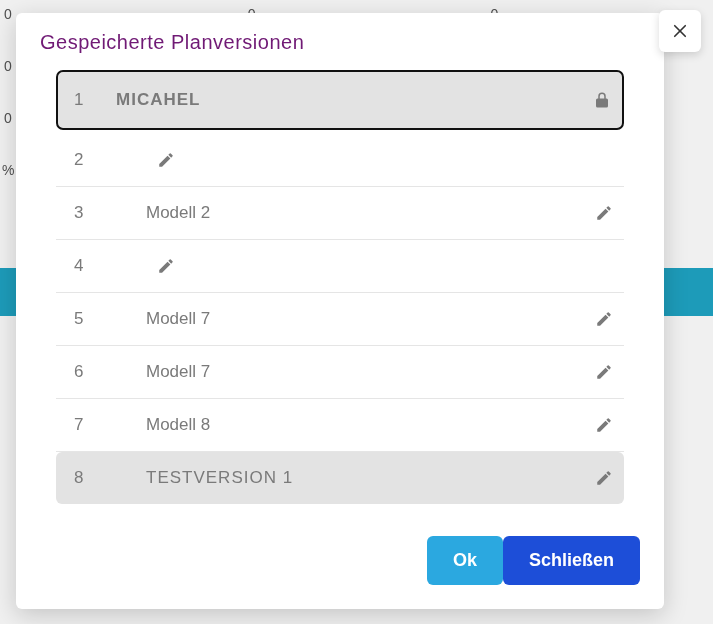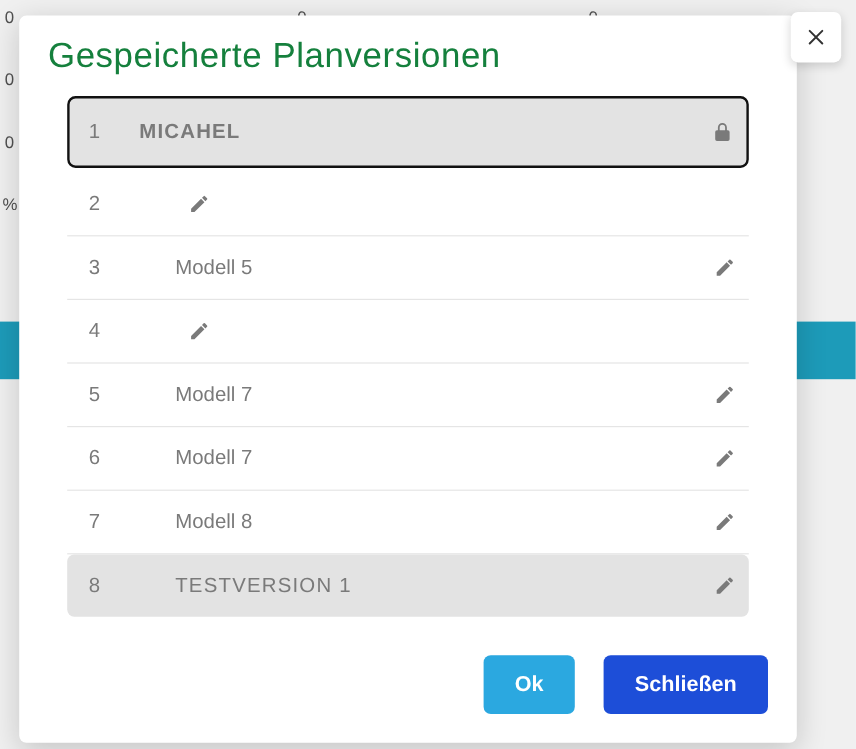--- a/index.html
+++ b/index.html
@@ -56,22 +56,22 @@
     position: absolute;
     top: 13px;
     left: 16px;
     width: 648px;
     background: #fff;
     border-radius: 6px;
     box-shadow: 0 6px 25px rgba(0,0,0,0.18);
     padding-bottom: 20px;
   }
   .dialog-title {
-    color: #15803d;
-    font-size: 29px;
+    color: #701a75;
+    font-size: 20px;
     font-weight: 500;
     letter-spacing: 0.5px;
     padding: 18px 24px 16px 24px;
   }
   .list {
     padding: 0 40px;
   }
   .row {
     display: flex;
     align-items: center;
@@ -108,21 +108,21 @@
   .row.selected .num { padding-left: 16px; width: 88px; }
   .row.selected .label { padding-left: 0; font-weight: 700; }
   .row.highlight {
     background: #e3e3e3;
     border-radius: 6px;
     letter-spacing: 1px;
   }
   .footer {
     display: flex;
     justify-content: flex-end;
-    gap: 24px;
+    gap: 0;
     padding: 32px 24px 4px 24px;
   }
   .btn {
     border: none;
     border-radius: 6px;
     font-size: 18px;
     font-weight: 600;
     padding: 14px 26px;
     cursor: pointer;
     color: #fff;
@@ -169,21 +169,21 @@
       <div class="row">
         <div class="num">2</div>
         <div class="icon">
           <svg viewBox="0 0 24 24" fill="#7a7a7a">
             <path d="M3 17.25V21h3.75L17.81 9.94l-3.75-3.75L3 17.25zM20.71 7.04a1 1 0 0 0 0-1.41l-2.34-2.34a1 1 0 0 0-1.41 0l-1.83 1.83 3.75 3.75 1.83-1.83z"></path>
           </svg>
         </div>
       </div>
       <div class="row">
         <div class="num">3</div>
-        <div class="label">Modell 5</div>
+        <div class="label">Modell 2</div>
         <div class="icon">
           <svg viewBox="0 0 24 24" fill="#7a7a7a">
             <path d="M3 17.25V21h3.75L17.81 9.94l-3.75-3.75L3 17.25zM20.71 7.04a1 1 0 0 0 0-1.41l-2.34-2.34a1 1 0 0 0-1.41 0l-1.83 1.83 3.75 3.75 1.83-1.83z"></path>
           </svg>
         </div>
       </div>
       <div class="row">
         <div class="num">4</div>
         <div class="icon">
           <svg viewBox="0 0 24 24" fill="#7a7a7a">

